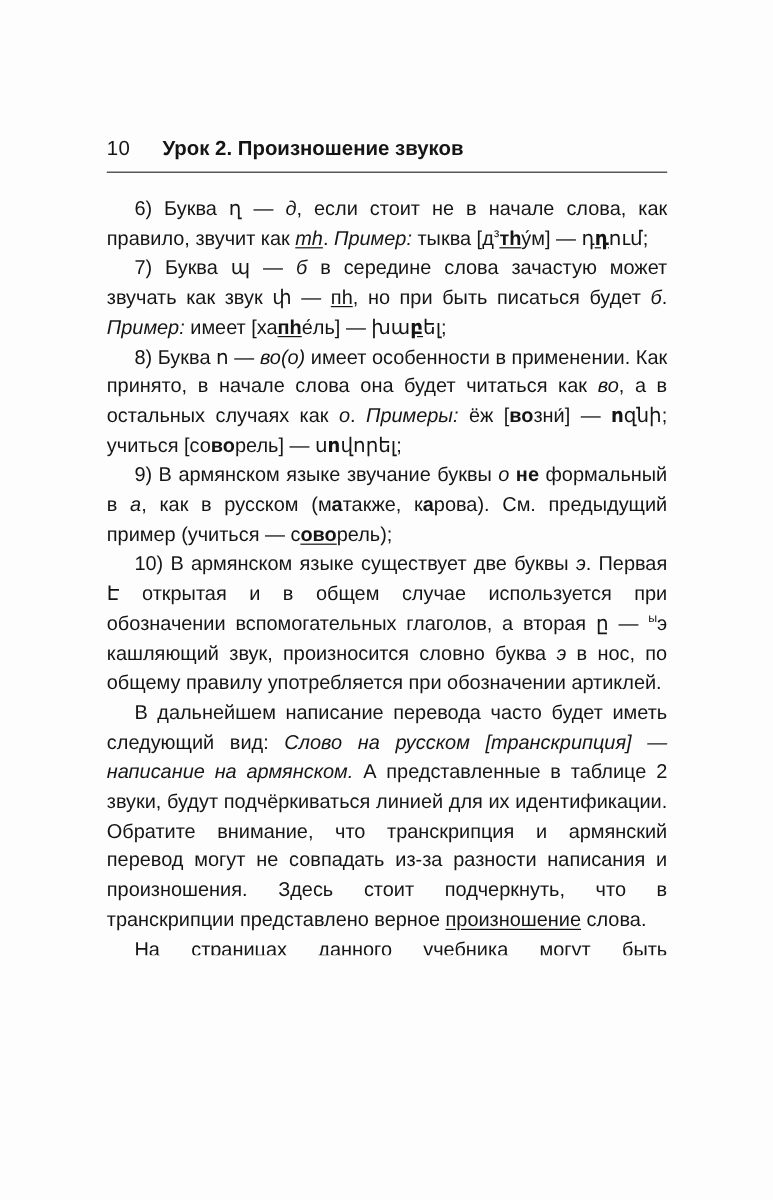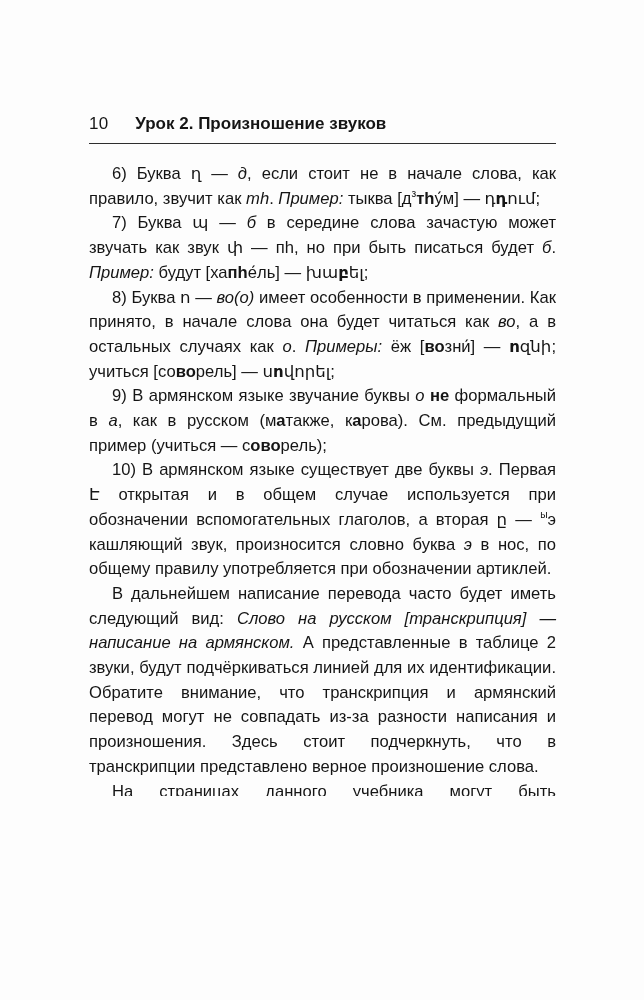--- a/index.html
+++ b/index.html
@@ -32,37 +32,37 @@
     font-size:16.6px;
     line-height:24.7px;
     text-align:justify;
   }
   .body-text p{
     margin:0;
     text-indent:23px;
   }
   .b{font-weight:700;}
   .i{font-style:italic;}
-  .u{text-underline-offset:2px;}
+  .u{text-decoration:underline;text-underline-offset:2px;}
   .p{
     font-size:0.62em;
     vertical-align:super;
     line-height:0;
   }
 </style>
 </head>
 <body>
 
 <div class="page">
   <div class="header">
     <span class="page-num">10</span>
     <span class="chapter">Урок 2. Произношение звуков</span>
   </div>
   <div class="body-text" id="body-text">
       <p><span>6) Буква ղ — </span><span class="i">д</span><span>, если стоит не в начале слова, как правило, звучит как </span><span class="i u">тh</span><span>. </span><span class="i">Пример:</span><span> тыква [д</span><span class="p">з</span><span class="b u">тh</span><span>у́м] — դ</span><span class="b u">դ</span><span>ում;</span></p>
-      <p><span>7) Буква պ — </span><span class="i">б</span><span> в середине слова зачастую может звучать как звук փ — </span><span class="u">пh</span><span>, но при быть писаться будет </span><span class="i">б</span><span>. </span><span class="i">Пример:</span><span> будут [ха</span><span class="b u">пh</span><span>е́ль] — խա</span><span class="b u">բ</span><span>ել;</span></p>
+      <p><span>7) Буква պ — </span><span class="i">б</span><span> в середине слова зачастую может звучать как звук փ — </span><span class="u">пh</span><span>, но при быть писаться будет </span><span class="i">б</span><span>. </span><span class="i">Пример:</span><span> имеет [ха</span><span class="b u">пh</span><span>е́ль] — խա</span><span class="b u">բ</span><span>ել;</span></p>
       <p><span>8) Буква ո — </span><span class="i">во(о)</span><span> имеет особенности в применении. Как принято, в начале слова она будет читаться как </span><span class="i">во</span><span>, а в остальных случаях как </span><span class="i">о</span><span>. </span><span class="i">Примеры:</span><span> ёж [</span><span class="b">во</span><span>зни́] — </span><span class="b">ո</span><span>զնի; учиться [со</span><span class="b">во</span><span>рель] — ս</span><span class="b">ո</span><span>վորել;</span></p>
       <p><span>9) В армянском языке звучание буквы </span><span class="i">о</span><span> </span><span class="b">не</span><span> формальный в </span><span class="i">а</span><span>, как в русском (м</span><span class="b">а</span><span>также, к</span><span class="b">а</span><span>рова). См. предыдущий пример (учиться — с</span><span class="b u">ово</span><span>рель);</span></p>
       <p><span>10) В армянском языке существует две буквы </span><span class="i">э</span><span>. Первая Է открытая и в общем случае используется при обозначении вспомогательных глаголов, а вторая ը — </span><span class="p">ы</span><span>э кашляющий звук, произносится словно буква </span><span class="i">э</span><span> в нос, по общему правилу употребляется при обозначении артиклей.</span></p>
       <p><span>В дальнейшем написание перевода часто будет иметь следующий вид: </span><span class="i">Слово на русском [транскрипция] — написание на армянском.</span><span> А представленные в таблице 2 звуки, будут подчёркиваться линией для их идентификации. Обратите внимание, что транскрипция и армянский перевод могут не совпадать из-за разности написания и произношения. Здесь стоит подчеркнуть, что в транскрипции представлено верное </span><span class="u">произношение</span><span> слова.</span></p>
       <p><span>На страницах данного учебника могут быть представлены синонимичные слова. При этом, если в транскрипции указана и формальная (лит.), и неформальная (разг.) версия слова, то перевод армянскими буквами будет изложен литературный (формальный). </span><span class="u">Лит. вариант отмечен звёздочкой.</span><span> Обра-</span></p>
     </div>
 </div>
 
 </body></html>

